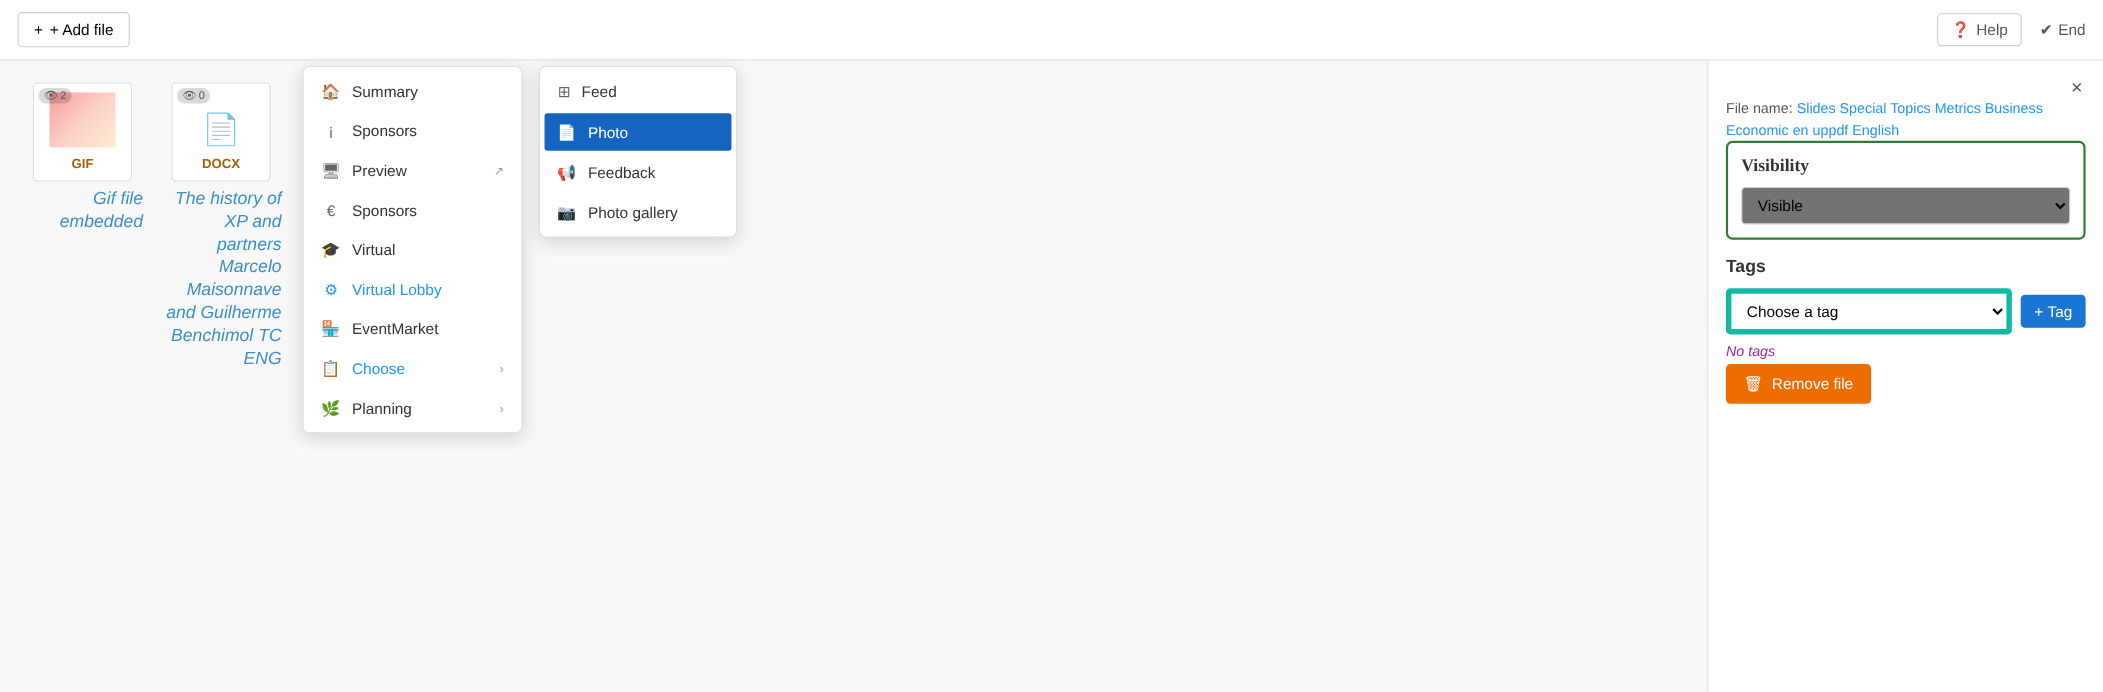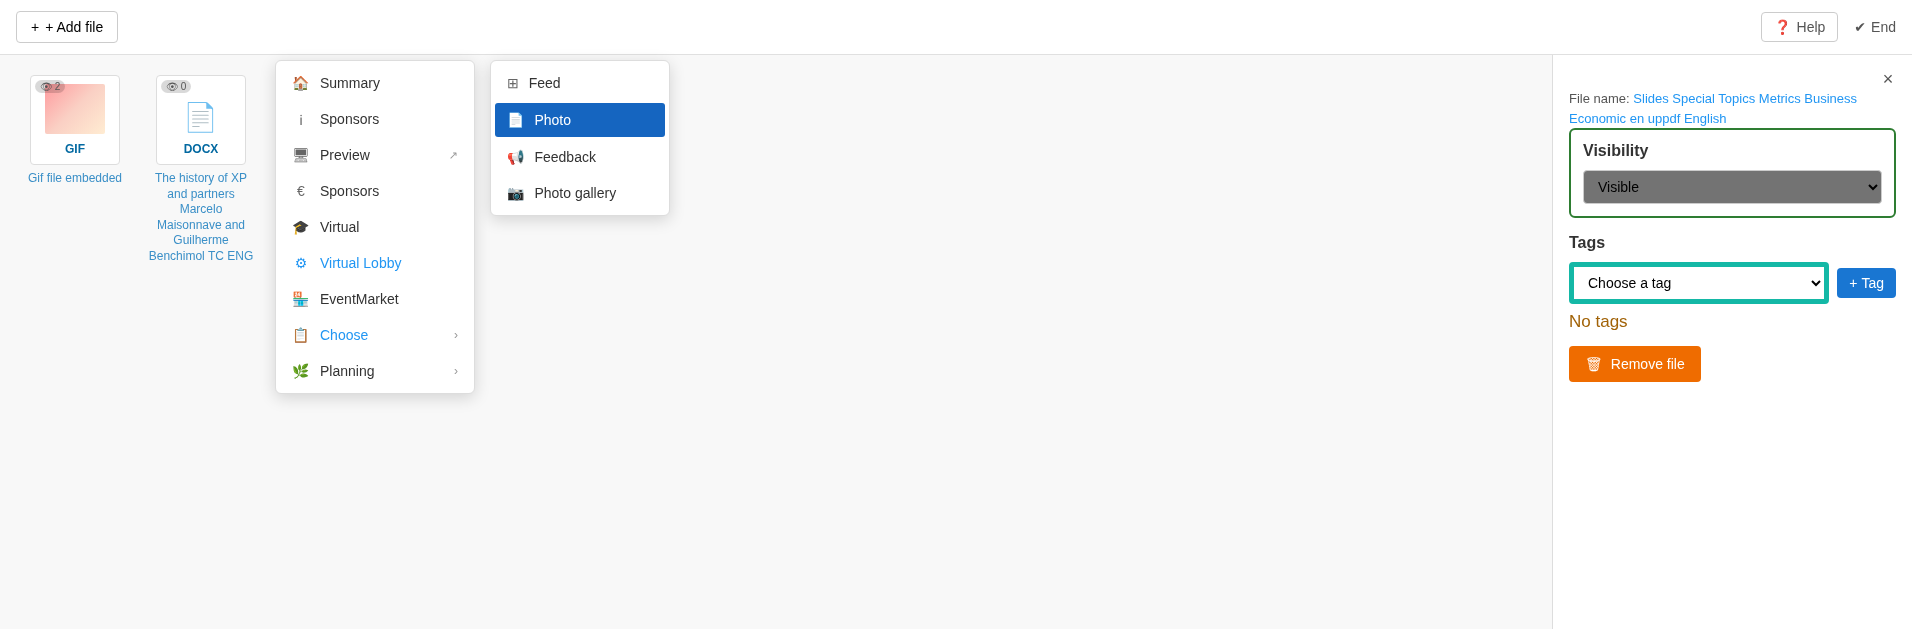--- a/index.html
+++ b/index.html
@@ -48,29 +48,30 @@
       display: flex; flex-direction: column; align-items: center; justify-content: center;
       position: relative; font-size: 11px; color: #999;
     }
     .file-thumb .badge {
       position: absolute; top: 4px; left: 4px;
       background: rgba(0,0,0,0.15); border-radius: 10px;
       padding: 1px 5px; font-size: 10px; color: #555;
       display: flex; align-items: center; gap: 2px;
     }
     .file-thumb .ext-label {
-      font-size: 12px; font-weight: bold; color: #0369a1; margin-top: 8px;
+      font-size: 12px; font-weight: bold; color: #a16207; margin-top: 8px;
     }
     .file-thumb .gif-preview {
       width: 60px; height: 50px; background: linear-gradient(135deg, #ff9a9e, #fad0c4, #ffecd2);
       border-radius: 2px;
     }
     .file-name {
-      font-size: 12px; color: #3a8fc7; text-align: center; line-height: 1.3;
+      font-size: 16px; color: #3a8fc7; text-align: right; line-height: 1.3;
       cursor: pointer;
+      font-style: italic;
     }
 
     
     .nav-menu {
       position: absolute; top: 5px; left: 275px;
       background: #fff; border: 1px solid #ddd; border-radius: 6px;
       box-shadow: 0 4px 16px rgba(0,0,0,0.15);
       width: 200px; z-index: 100; padding: 4px 0;
     }
     .nav-item {
@@ -120,38 +121,38 @@
     .file-name-row a { color: #2196f3; text-decoration: none; }
 
     .section-title {
       font-size: 16px; font-weight: 600; color: #333; margin: 16px 0 10px;
     }
 
     .visibility-box {
       border: 2px solid #2e7d32; border-radius: 6px; padding: 12px;
       margin-bottom: 16px;
     }
-    .visibility-label { font-size: 16px; font-weight: 600; color: #333; margin-bottom: 10px; }
+    .visibility-label { font-size: 16px; font-weight: 600; color: #333; margin-bottom: 10px; font-family: Liberation Serif, serif; }
     .visibility-select {
       width: 100%; padding: 7px 10px; border: 1px solid #ccc; border-radius: 4px;
       font-size: 14px; background: #737373; appearance: auto; cursor: pointer;
     }
 
-    .tags-section { margin-bottom: 14px; }
+    .tags-section { margin-bottom: 4px; }
     .tags-row { display: flex; align-items: center; gap: 8px; margin-bottom: 8px; }
     .tag-select {
       flex: 1; padding: 7px 10px; border: 5px solid #14b8a6; border-radius: 4px;
       font-size: 14px; background: #fff; cursor: pointer;
     }
     .tag-btn {
       background: #1976d2; color: #fff; border: none; border-radius: 4px;
       padding: 7px 12px; font-size: 14px; cursor: pointer; white-space: nowrap;
       display: flex; align-items: center; gap: 4px;
     }
-    .no-tags { font-size: 17px; color: #a16207; }
+    .no-tags { font-size: 13px; color: #a21caf; font-style: italic; }
 
     .actions-section { }
     .remove-file-btn {
       background: #ef6c00; color: #fff; border: none; border-radius: 4px;
       padding: 10px 16px; font-size: 14px; cursor: pointer;
       display: flex; align-items: center; gap: 8px;
     }
   </style>
 </head>
 <body>

